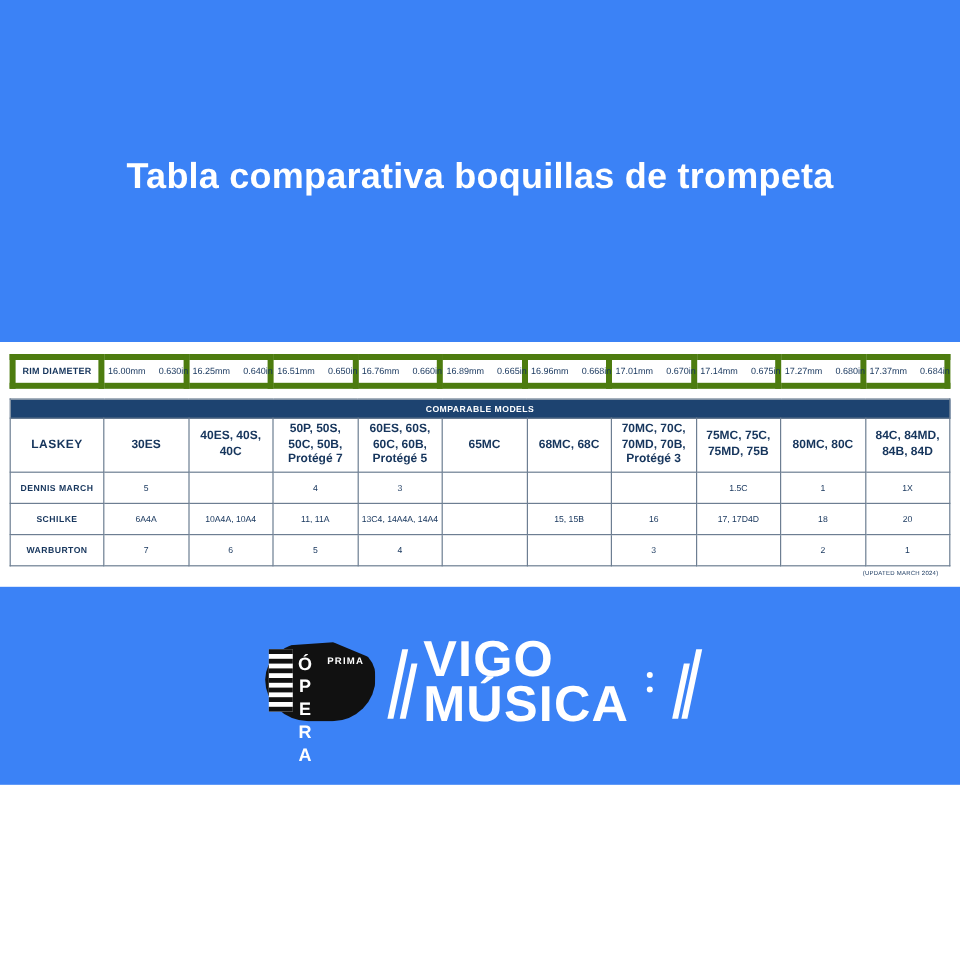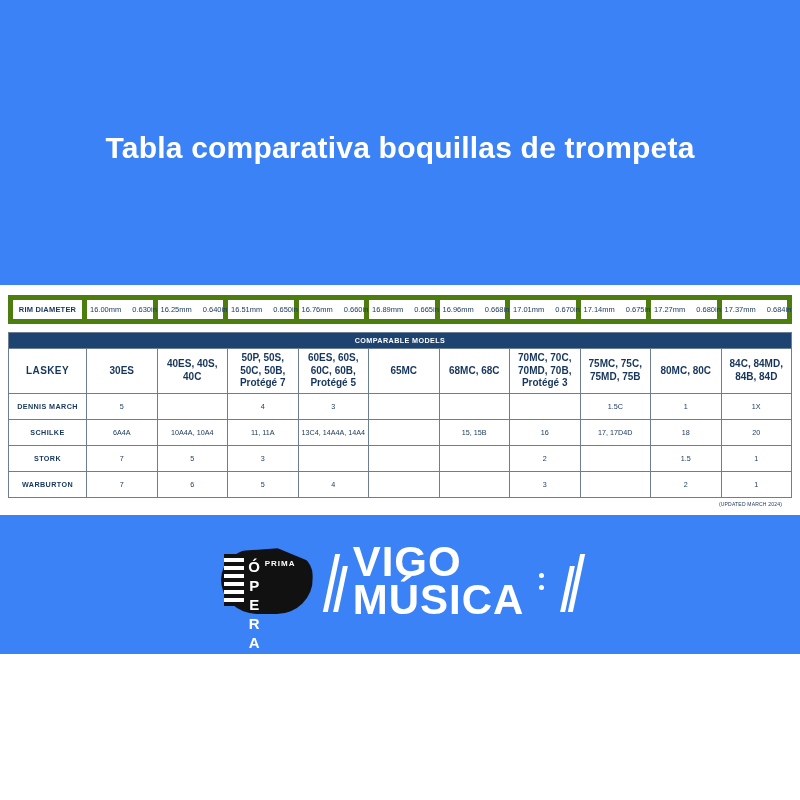--- a/index.html
+++ b/index.html
@@ -171,21 +171,21 @@
     color: #ffffff;
     font-size: 15px;
     font-weight: bold;
     letter-spacing: 2px;
     line-height: 15px;
     writing-mode: vertical-rl;
     text-orientation: upright;
   }
   .logo-prima {
     position: absolute;
-    left: 44px;
+    left: 52px;
     top: 13px;
     color: #ffffff;
     font-size: 8px;
     font-weight: bold;
     letter-spacing: 1px;
     line-height: 10px;
   }
   .logo-text {
     display: flex;
     flex-direction: column;
@@ -362,33 +362,20 @@
             <td>11, 11A</td>
             <td>13C4, 14A4A, 14A4</td>
             <td></td>
             <td>15, 15B</td>
             <td>16</td>
             <td>17, 17D4D</td>
             <td>18</td>
             <td>20</td>
           </tr>
 
-          <tr class="datarow">
-            <td class="brand">STORK</td>
-            <td>7</td>
-            <td>5</td>
-            <td>3</td>
-            <td></td>
-            <td></td>
-            <td></td>
-            <td>2</td>
-            <td></td>
-            <td>1.5</td>
-            <td>1</td>
-          </tr>
 
           <tr class="datarow">
             <td class="brand">WARBURTON</td>
             <td>7</td>
             <td>6</td>
             <td>5</td>
             <td>4</td>
             <td></td>
             <td></td>
             <td>3</td>

